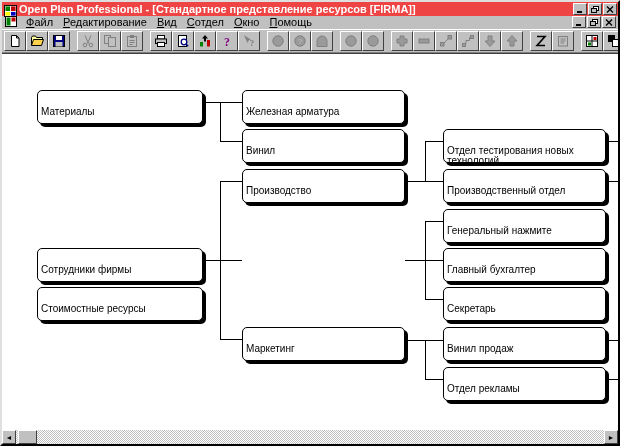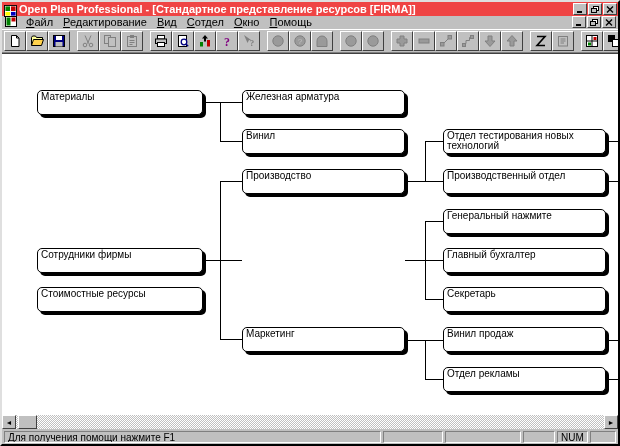--- a/index.html
+++ b/index.html
@@ -28,21 +28,21 @@
   
   .toolbar{height:24px;border-top:1px solid #fff;border-bottom:1px solid #808080;
     display:flex;align-items:center;padding:1px 2px;flex:0 0 auto;background:#c0c0c0;}
   .tb-group{display:flex;margin-right:7px;}
   .tb-btn{width:22px;height:20px;background:#c0c0c0;border:1px solid;border-color:#fff #404040 #404040 #fff;
     padding:0;display:flex;align-items:center;justify-content:center;}
   .tb-btn svg{display:block;}
   
   .client{flex:1 1 auto;background:#fff;position:relative;overflow:hidden;border-top:1px solid #404040;}
   .node{position:absolute;height:25px;background:#fff;border:1px solid #000;border-radius:5px;
-    box-shadow:3px 3px 0 #000;font-size:10px;line-height:10px;padding:1px 3px;color:#000;overflow:hidden;}
+    box-shadow:3px 3px 0 #000;font-size:10px;line-height:10px;padding:16px 3px;color:#000;overflow:hidden;}
   .hl{position:absolute;height:1px;background:#000;}
   .vl{position:absolute;width:1px;background:#000;}
   
   .hscroll{height:14px;flex:0 0 auto;display:flex;align-items:stretch;
     background-color:#c0c0c0;
     background-image:
       linear-gradient(45deg,#fff 25%,transparent 25%,transparent 75%,#fff 75%),
       linear-gradient(45deg,#fff 25%,transparent 25%,transparent 75%,#fff 75%);
     background-size:2px 2px;background-position:0 0,1px 1px;}
   .scroll-btn{width:14px;height:14px;background:#c0c0c0;border:1px solid;border-color:#fff #404040 #404040 #fff;
@@ -357,22 +357,14 @@
     <button class="scroll-btn">
         <span>◄</span>
       </button>
     <span class="scroll-thumb"></span>
     <span class="scroll-track"></span>
     <button class="scroll-btn">
         <span>►</span>
       </button>
   </div>
 
-  <div class="statusbar">
-    <span class="panel msg">Для получения помощи нажмите F1</span>
-    <span class="panel p2"></span>
-    <span class="panel p3"></span>
-    <span class="panel p4"></span>
-    <span class="panel num">NUM</span>
-    <span class="panel p6"></span>
-  </div>
 
 </div>
 
 </body></html>

